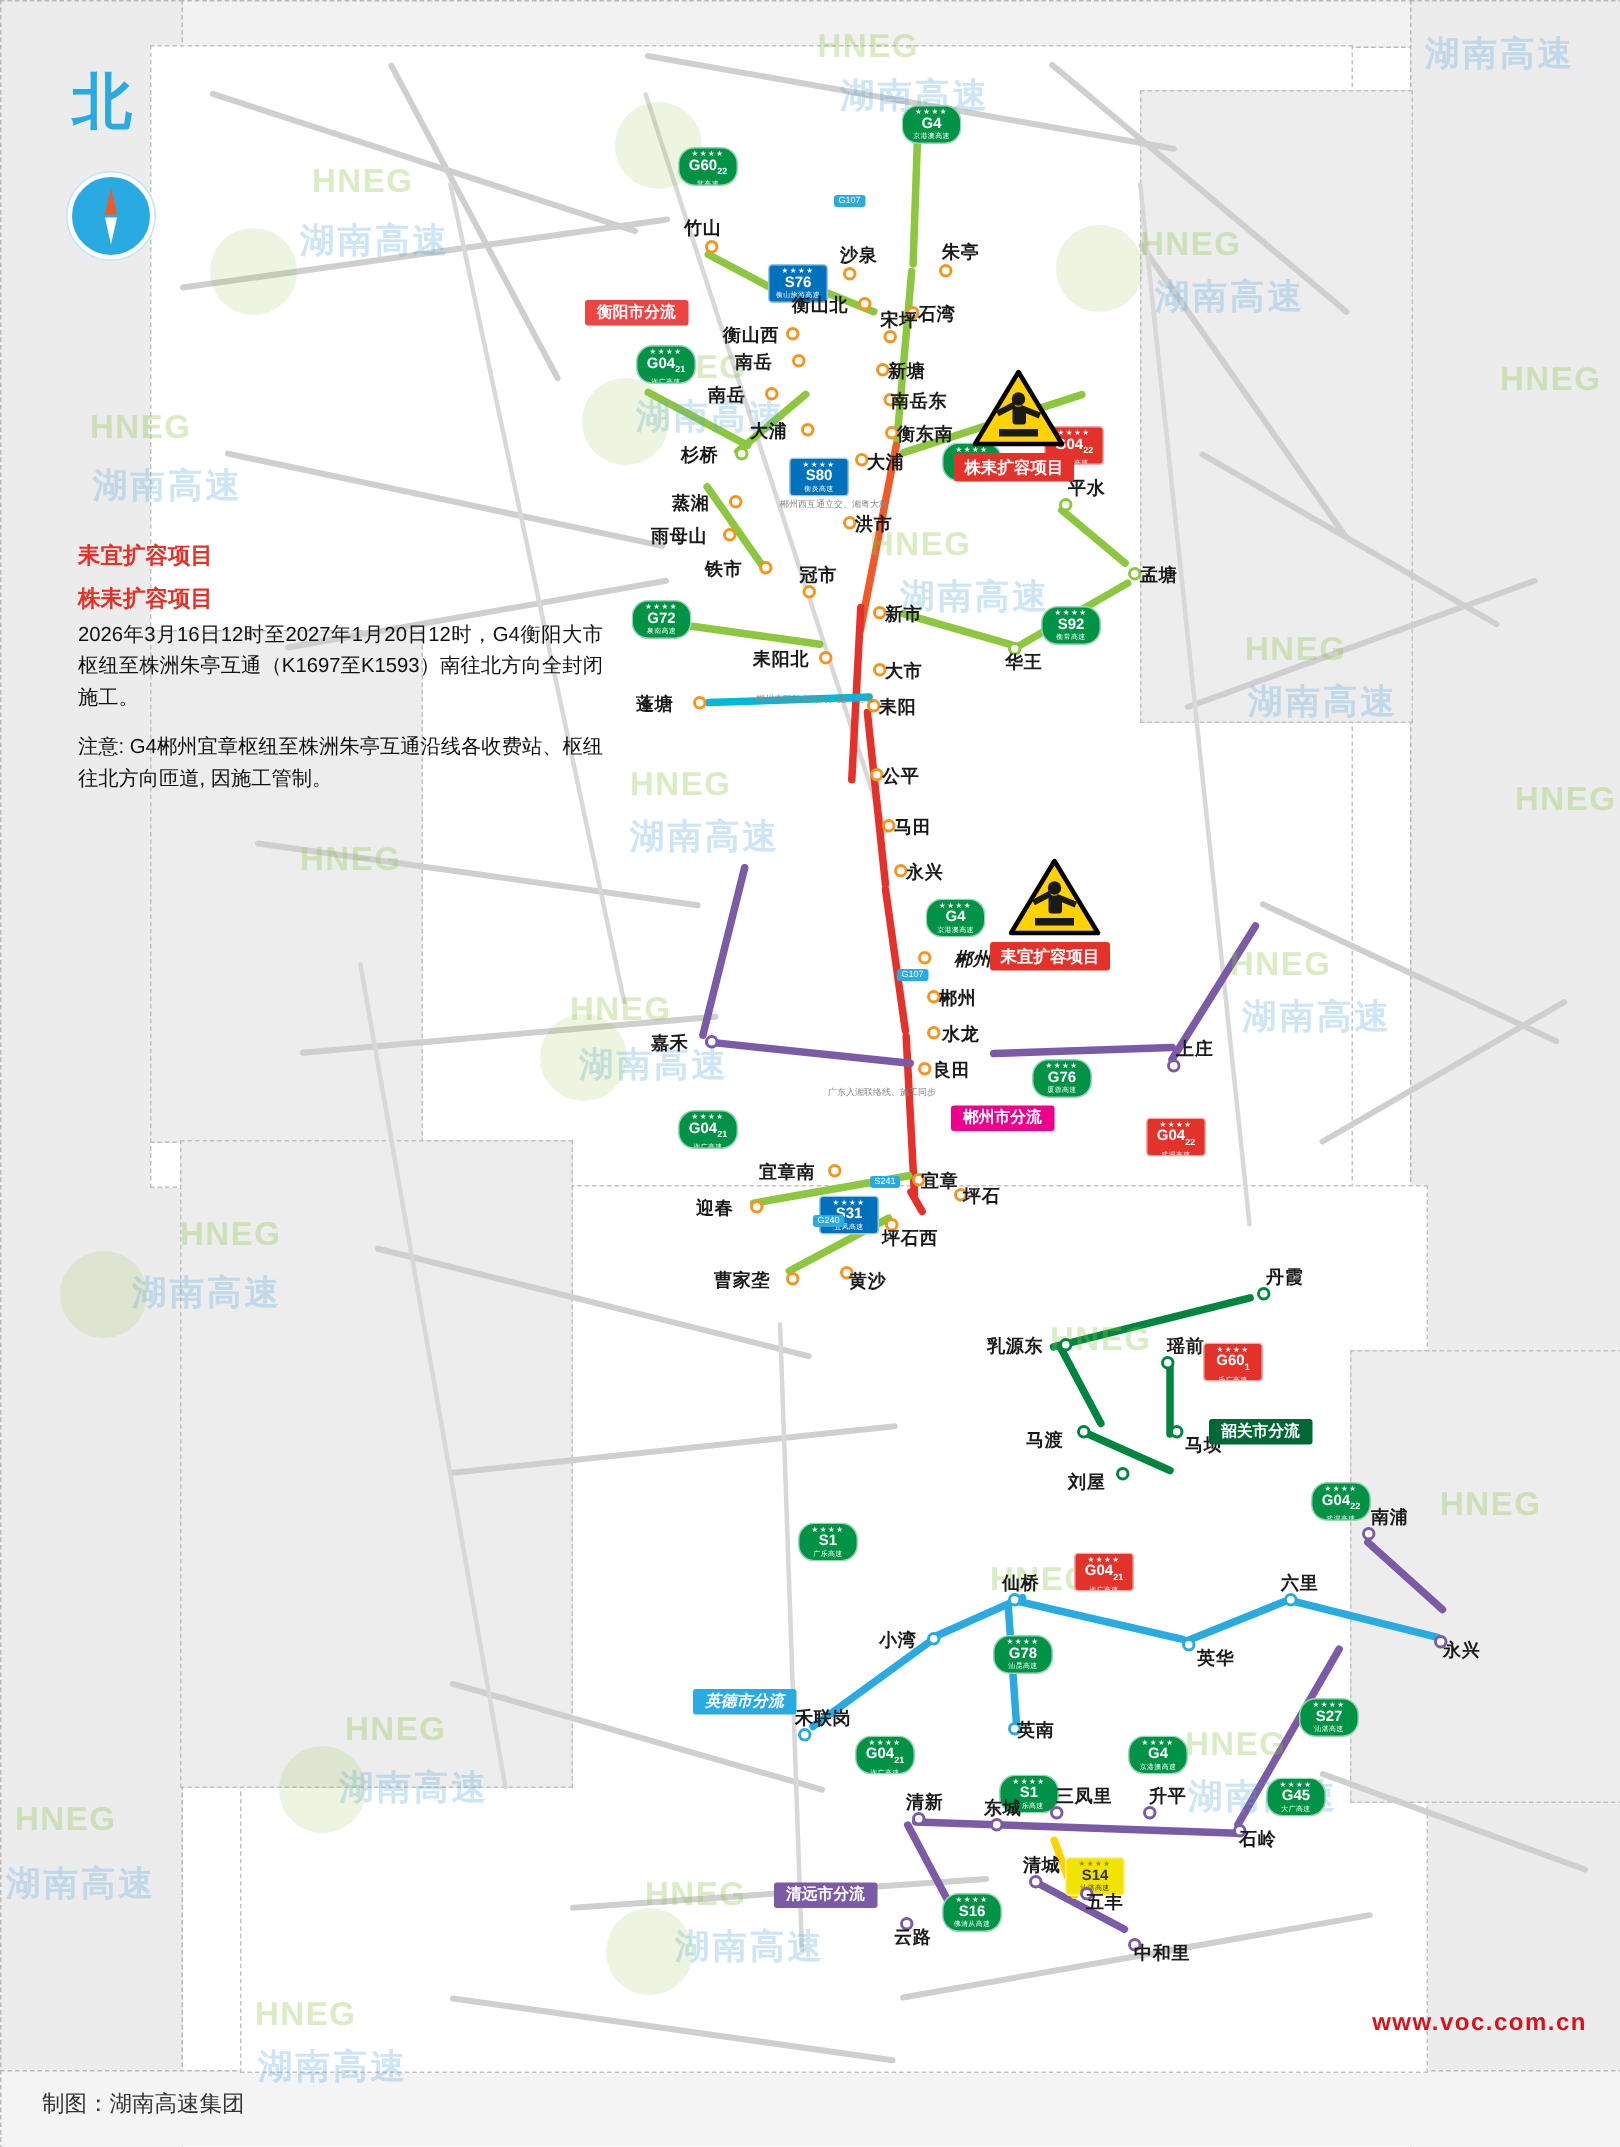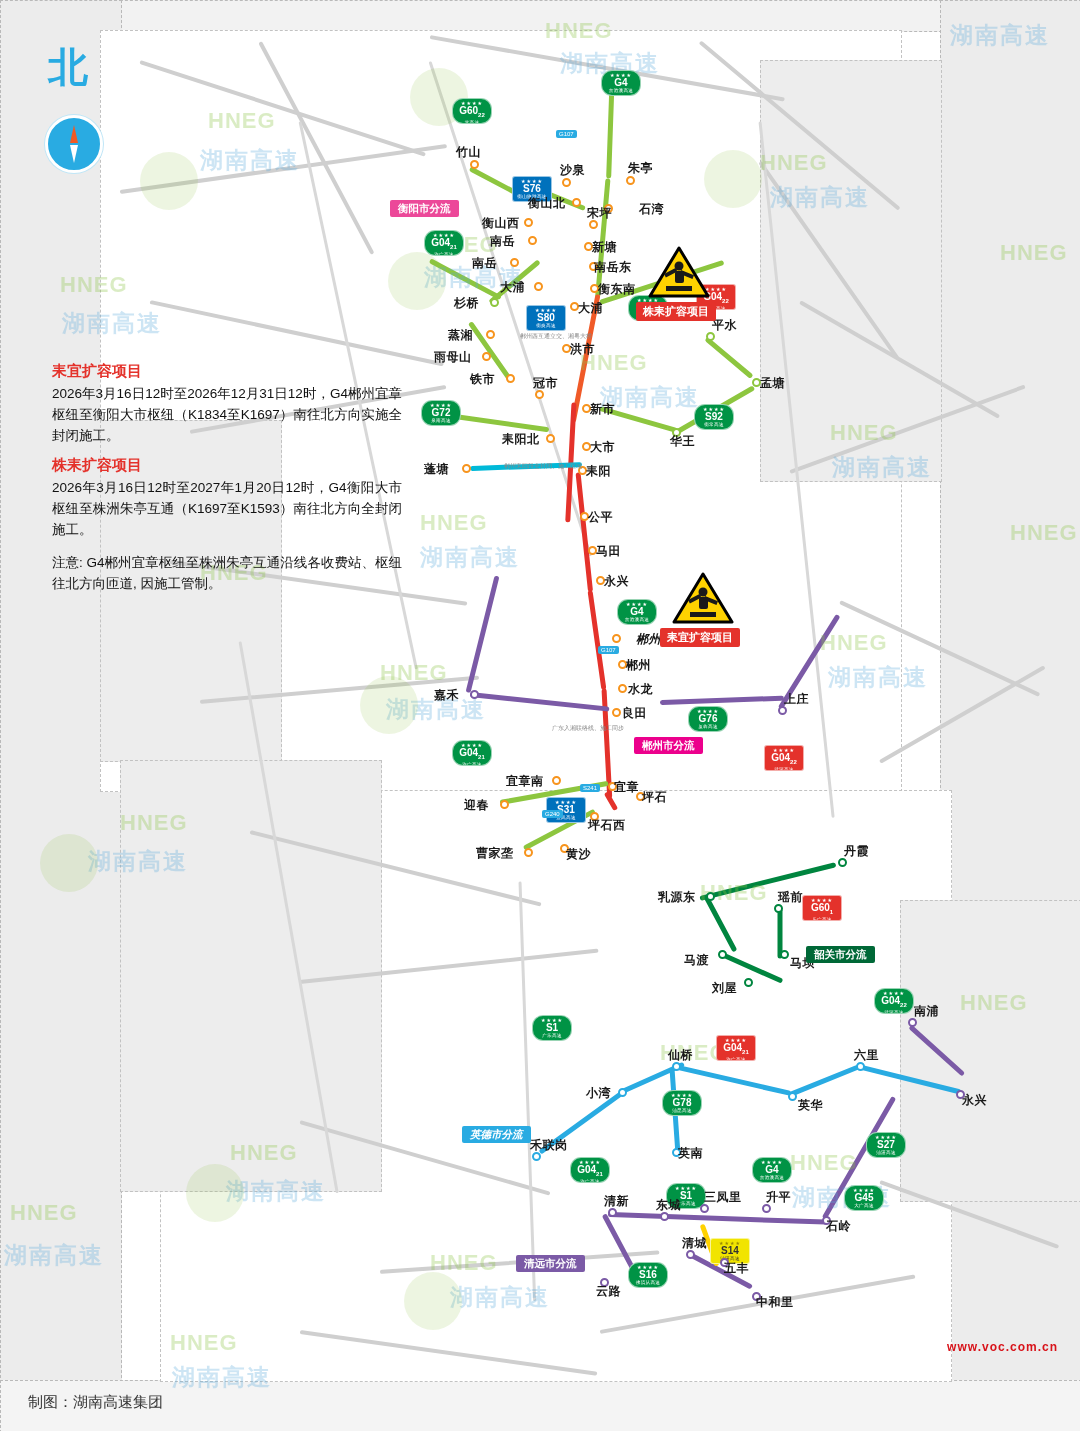--- a/index.html
+++ b/index.html
@@ -107,21 +107,21 @@
     position:absolute;
     height:17px;
     line-height:17px;
     padding:0 8px;
     font-size:10.5px;
     color:#ffffff;
     white-space:nowrap;
     border-radius:2px;
     font-weight:bold;
   }
-  .banner.green  { background:#ec4899; }
+  .banner.green  { background:#ef4444; }
   .banner.blue   { background:#29abe2;font-style:italic; }
   .banner.magenta{ background:#ec008c; }
   .banner.purple { background:#7b5aa6; }
   .banner.dgreen2{ background:#006837; }
 
   
   .work-sign {
     position:absolute;
     width:62px; height:54px;
   }
@@ -192,21 +192,21 @@
   }
   #voc {
     position:absolute; right:22px; top:1340px; width:270px; text-align:right;
   }
   #voc .logo {
     font-family:"Liberation Serif", serif;
     font-size:44px; font-weight:bold; color:#d8131a;
     letter-spacing:2px; line-height:48px;
   }
   #voc .url {
-    font-size:12px; color:#d8131a; letter-spacing:1px; font-weight:bold;
+    font-size:16px; color:#d8131a; letter-spacing:1px; font-weight:bold;
   }
   .small-tag {
     position:absolute; font-size:6px; color:#888; white-space:nowrap;
   }
   .blue-chip {
     position:absolute; background:#29abe2; color:#fff; font-size:6px;
     padding:1px 3px; border-radius:2px; white-space:nowrap;
   }
 </style>
 </head>
@@ -345,21 +345,20 @@
   <div class="wm ball" style="left:404px;top:1272px;"></div>
 
   <div id="north-text">北</div>
   <div id="compass">
     <div class="needle-n"></div>
     <div class="needle-s"></div>
   </div>
 
   <div id="info-block">
     <div class="sub">耒宜扩容项目</div>
-    <p>2026年3月16日12时至2026年12月31日12时，G4郴州宜章枢纽至衡阳大市枢纽（K1834至K1697）南往北方向实施全封闭施工。</p>
     <div class="sub">株耒扩容项目</div>
     <p>2026年3月16日12时至2027年1月20日12时，G4衡阳大市枢纽至株洲朱亭互通（K1697至K1593）南往北方向全封闭施工。</p>
     <p style="margin-top:12px;">注意: G4郴州宜章枢纽至株洲朱亭互通沿线各收费站、枢纽往北方向匝道, 因施工管制。</p>
   </div>
 
   <div id="layer-shields">
       <div class="shield green" style="left: 452px; top: 98px;">
         <span class="stars">★★★★</span>
         <span class="code">G60<sub>22</sub></span>
         <span class="sname">甘高速</span>
@@ -493,21 +492,21 @@
   <div id="layer-nodes">
       <div class="node " style="left: 470px; top: 160px;"></div>
       <div class="node-label" style="left: 456px; top: 144px;">竹山</div>
       <div class="node " style="left: 562px; top: 178px;"></div>
       <div class="node-label" style="left: 560px; top: 162px;">沙泉</div>
       <div class="node " style="left: 626px; top: 176px;"></div>
       <div class="node-label" style="left: 628px; top: 160px;">朱亭</div>
       <div class="node " style="left: 572px; top: 198px;"></div>
       <div class="node-label" style="left: 528px; top: 195px;">衡山北</div>
       <div class="node " style="left: 604px; top: 204px;"></div>
-      <div class="node-label" style="left: 612px; top: 201px; padding-left: 27px;">石湾</div>
+      <div class="node-label" style="left: 612px; top: 201px;">石湾</div>
       <div class="node " style="left: 524px; top: 218px;"></div>
       <div class="node-label" style="left: 482px; top: 215px;">衡山西</div>
       <div class="node " style="left: 589px; top: 220px;"></div>
       <div class="node-label" style="left: 587px; top: 205px;">宋坪</div>
       <div class="node " style="left: 528px; top: 236px;"></div>
       <div class="node-label" style="left: 490px; top: 233px;">南岳</div>
       <div class="node " style="left: 584px; top: 242px;"></div>
       <div class="node-label" style="left: 592px; top: 239px;">新塘</div>
       <div class="node " style="left: 510px; top: 258px;"></div>
       <div class="node-label" style="left: 472px; top: 255px;">南岳</div>

